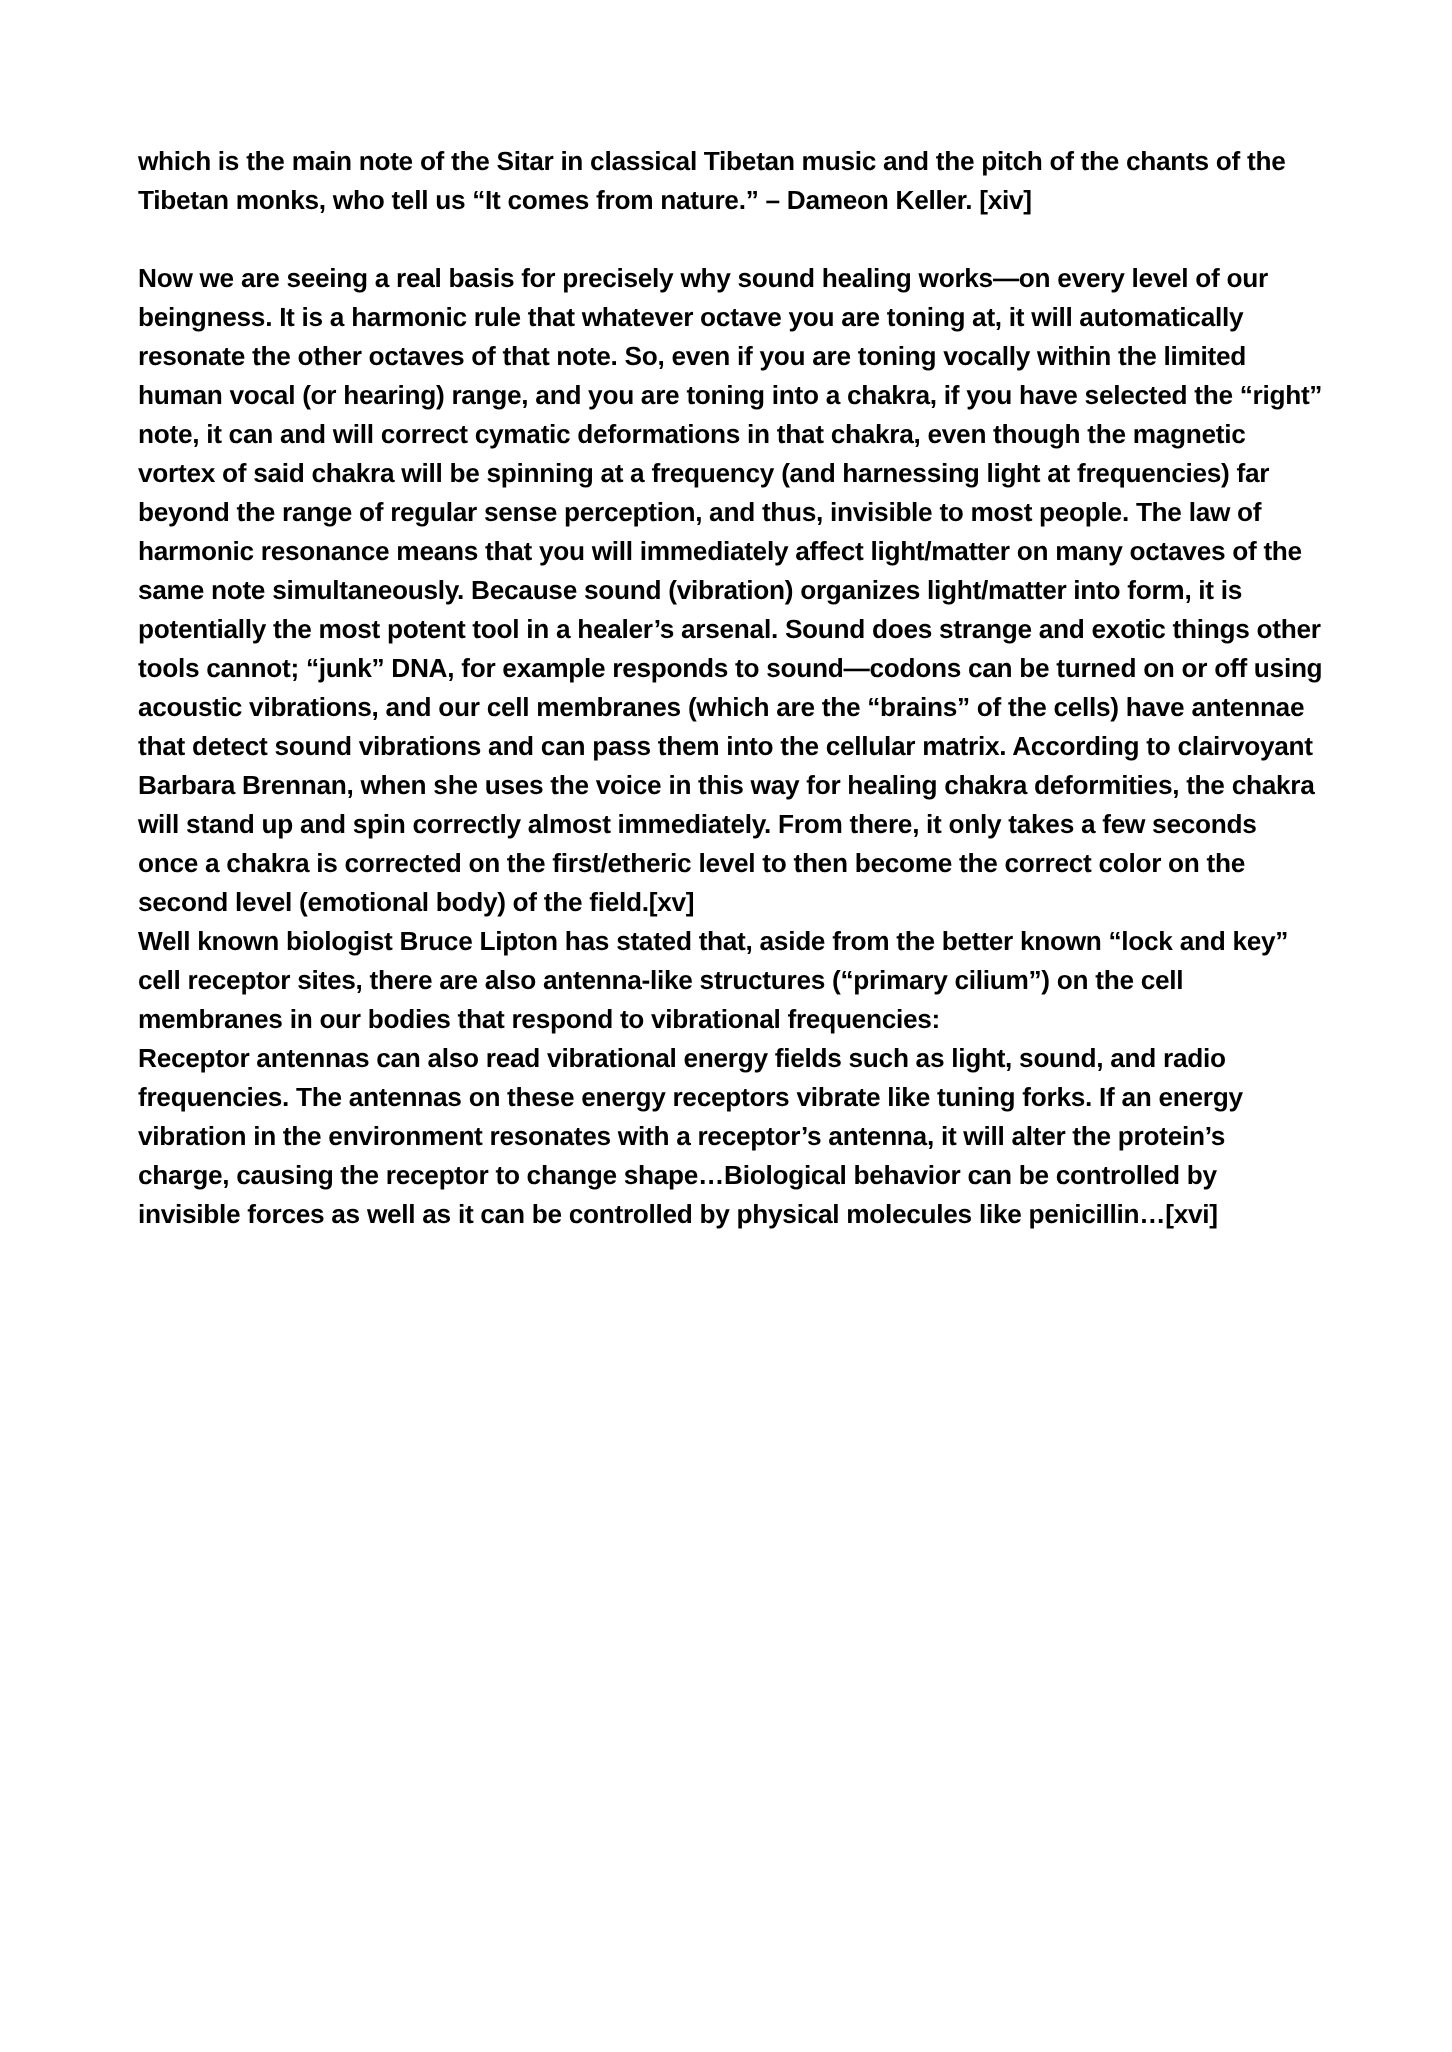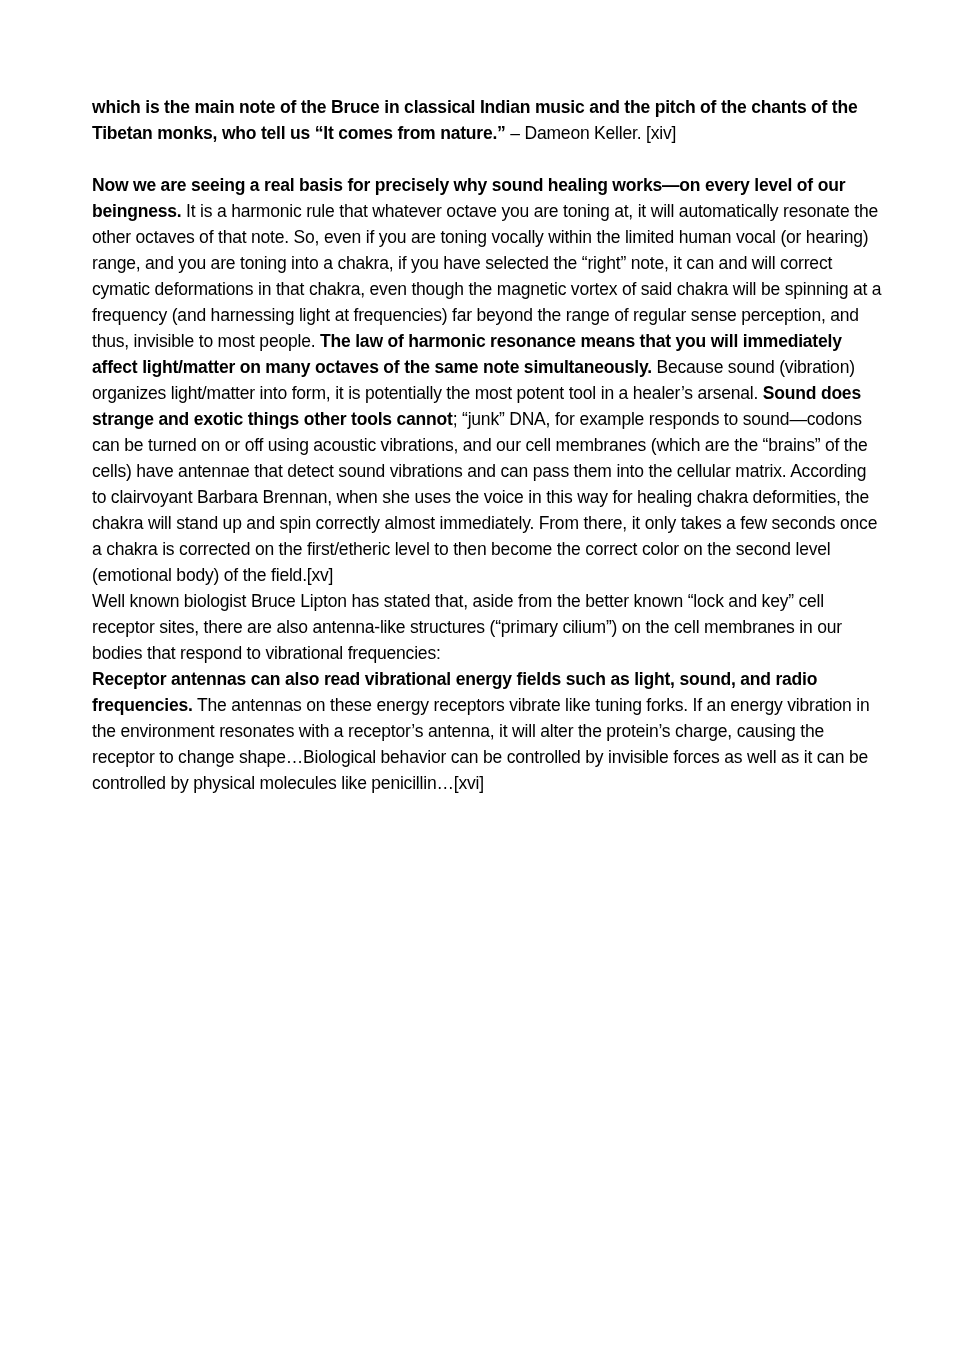--- a/index.html
+++ b/index.html
@@ -28,30 +28,30 @@
     text-align: left;
   }
   .para {
     margin: 0;
     padding: 0;
   }
   .para.spacer {
     height: 26px;
   }
   .run {
-    font-weight: 400;
+    font-weight: 700;
   }
   .run.bold {
     font-weight: 700;
   }
 </style>
 </head>
 <body>
 
 <div class="page">
   <div class="doc-body" id="doc-body">
-      <p class="para"><span class="run bold">which is the main note of the Bruce in classical Indian music and the pitch of the chants of the Tibetan monks, who tell us “It comes from nature.”</span><span class="run"> – Dameon Keller. [xiv]</span></p>
+      <p class="para"><span class="run bold">which is the main note of the Sitar in classical Tibetan music and the pitch of the chants of the Tibetan monks, who tell us “It comes from nature.”</span><span class="run"> – Dameon Keller. [xiv]</span></p>
       <p class="para spacer"></p>
       <p class="para"><span class="run bold">Now we are seeing a real basis for precisely why sound healing works—on every level of our beingness.</span><span class="run"> It is a harmonic rule that whatever octave you are toning at, it will automatically resonate the other octaves of that note. So, even if you are toning vocally within the limited human vocal (or hearing) range, and you are toning into a chakra, if you have selected the “right” note, it can and will correct cymatic deformations in that chakra, even though the magnetic vortex of said chakra will be spinning at a frequency (and harnessing light at frequencies) far beyond the range of regular sense perception, and thus, invisible to most people. </span><span class="run bold">The law of harmonic resonance means that you will immediately affect light/matter on many octaves of the same note simultaneously.</span><span class="run"> Because sound (vibration) organizes light/matter into form, it is potentially the most potent tool in a healer’s arsenal. </span><span class="run bold">Sound does strange and exotic things other tools cannot</span><span class="run">; “junk” DNA, for example responds to sound—codons can be turned on or off using acoustic vibrations, and our cell membranes (which are the “brains” of the cells) have antennae that detect sound vibrations and can pass them into the cellular matrix. According to clairvoyant Barbara Brennan, when she uses the voice in this way for healing chakra deformities, the chakra will stand up and spin correctly almost immediately. From there, it only takes a few seconds once a chakra is corrected on the first/etheric level to then become the correct color on the second level (emotional body) of the field.[xv]</span></p>
       <p class="para"><span class="run">Well known biologist Bruce Lipton has stated that, aside from the better known “lock and key” cell receptor sites, there are also antenna-like structures (“primary cilium”) on the cell membranes in our bodies that respond to vibrational frequencies:</span></p>
       <p class="para"><span class="run bold">Receptor antennas can also read vibrational energy fields such as light, sound, and radio frequencies.</span><span class="run"> The antennas on these energy receptors vibrate like tuning forks. If an energy vibration in the environment resonates with a receptor’s antenna, it will alter the protein’s charge, causing the receptor to change shape…Biological behavior can be controlled by invisible forces as well as it can be controlled by physical molecules like penicillin…[xvi]</span></p>
     </div>
 </div>
 
 </body></html>

